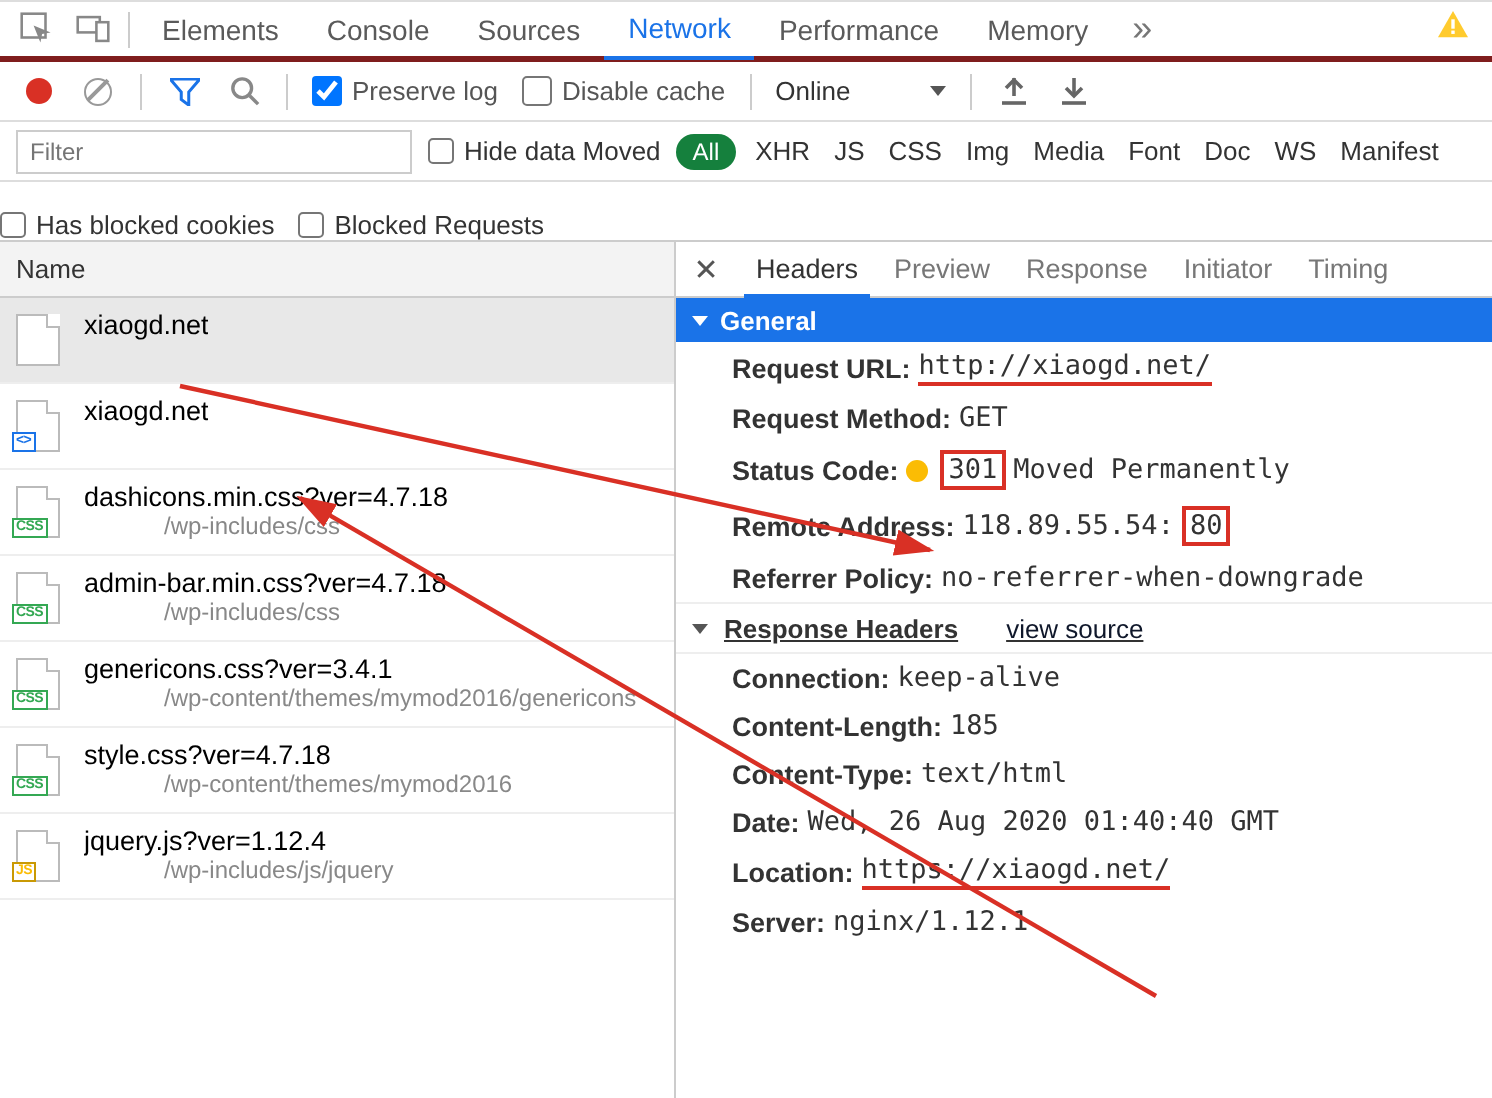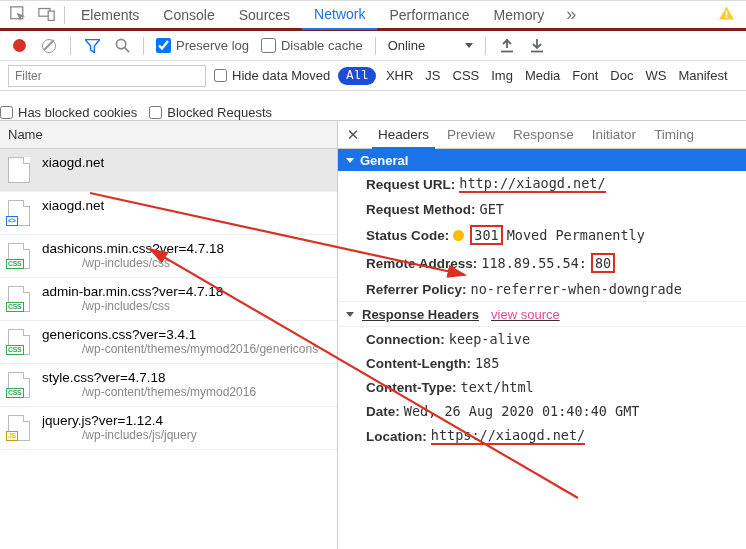--- a/index.html
+++ b/index.html
@@ -140,26 +140,25 @@
     width: 198px;
     height: 22px;
     border: 1px solid #ccc;
     padding: 0 6px;
     font-family: inherit;
     font-size: 12px;
     color: #999;
   }
   .filter-bar .pill {
     display: inline-block;
-    background: #1d4ed8;
+    background: #15803d;
     color: #fff;
     border-radius: 9px;
     padding: 2px 8px;
     font-size: 12px;
-    font-family: Liberation Mono, monospace;
   }
   .filter-bar .type {
     color: #333;
     font-size: 13px;
     cursor: pointer;
     padding: 0 2px;
   }
   .filter-bar label { display: flex; align-items:center; gap:5px; }
 
   
@@ -337,22 +336,22 @@
     text-decoration: underline;
   }
   .section-sub .tri2 {
     width: 0; height: 0;
     border-left: 4px solid transparent;
     border-right: 4px solid transparent;
     border-top: 5px solid #555;
   }
   .section-sub .view-src {
     font-weight: normal;
-    color: #ec4899;
-    margin-left: 4px;
+    color: #0f172a;
+    margin-left: 16px;
   }
   .kv {
     padding: 4px 8px 4px 28px;
     font-size: 13.5px;
     display: flex;
     flex-wrap: wrap;
     align-items: center;
     gap: 4px;
   }
   .kv .k { font-weight: bold; }
@@ -620,20 +619,24 @@
       <span class="v">text/html</span>
     </div>
     <div class="kv">
       <span class="k">Date:</span>
       <span class="v">Wed, 26 Aug 2020 01:40:40 GMT</span>
     </div>
     <div class="kv">
       <span class="k">Location:</span>
       <span class="v underline">https://xiaogd.net/</span>
     </div>
+    <div class="kv">
+      <span class="k">Server:</span>
+      <span class="v">nginx/1.12.1</span>
+    </div>
   </div>
 </div>
 
 <svg class="annot-svg" width="746" height="549">
   <defs>
     <marker id="ah" markerWidth="10" markerHeight="10" refX="8" refY="3" orient="auto">
       <path d="M0,0 L9,3 L0,6 Z" fill="#d93025"></path>
     </marker>
   </defs>
   <line x1="90" y1="192" x2="465" y2="274" stroke="#d93025" stroke-width="2.2" marker-end="url(#ah)"></line>

